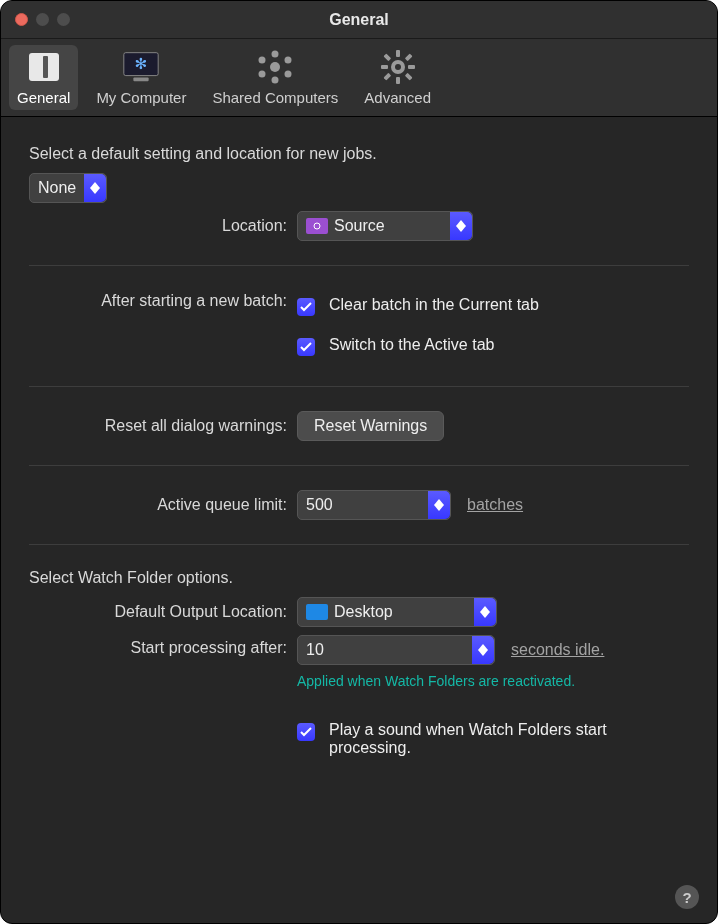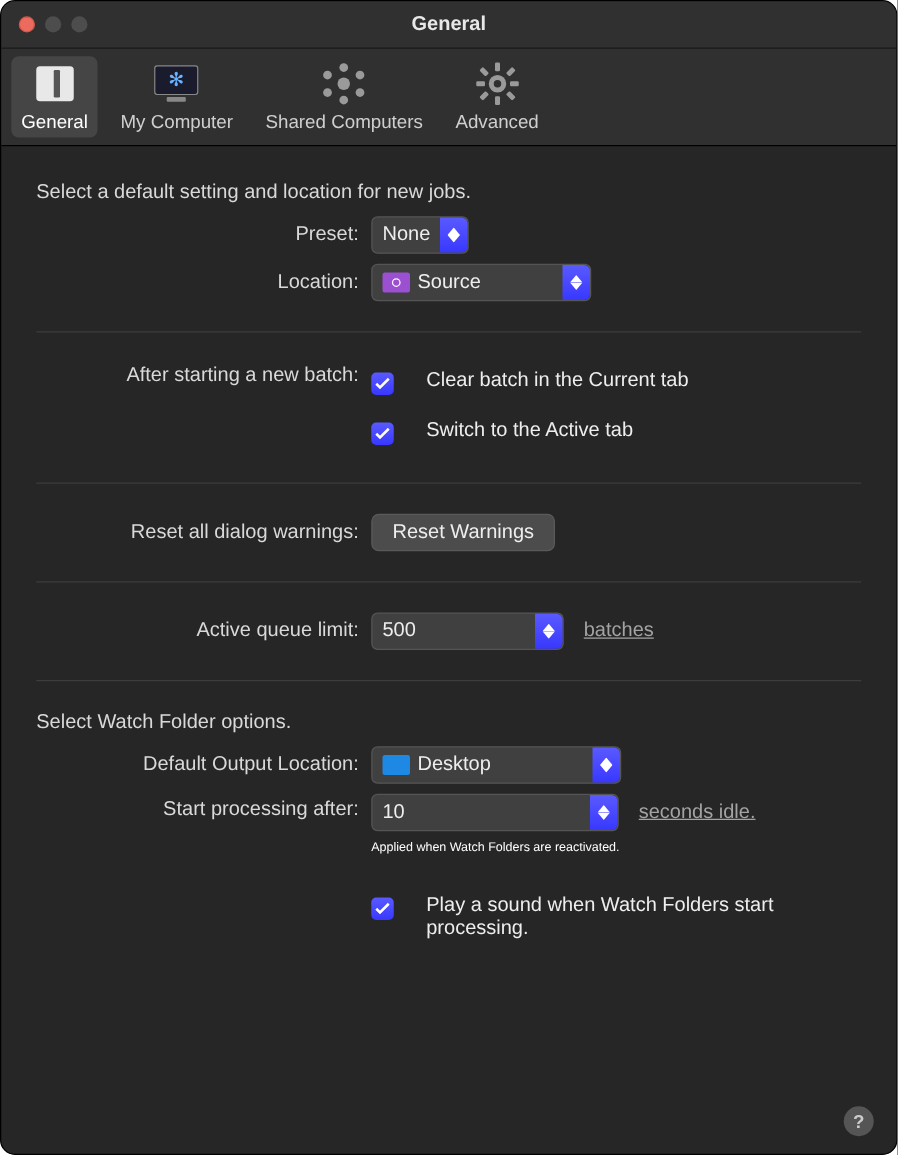--- a/index.html
+++ b/index.html
@@ -132,38 +132,38 @@
     background: linear-gradient(#5a5aff, #3838ff);
     display: inline-flex;
     align-items: center;
     justify-content: center;
     flex-shrink: 0;
     margin-top: 2px;
   }
   .check-row {
     display: flex;
     align-items: flex-start;
-    gap: 26px;
+    gap: 14px;
     margin: 6px 0;
   }
   .check-row span { color: #eee; }
   .button {
     background: #4c4c4c;
     border: 0.5px solid #5a5a5a;
     border-radius: 6px;
     padding: 5px 16px;
     color: #eee;
   }
   hr.sep {
     border: none;
     border-top: 1px solid #3d3d3d;
     margin: 24px 0;
   }
   .suffix { color: #a3a3a3; margin-left: 6px; text-decoration: underline; }
-  .small { font-size: 10px; color: #ffffff; margin-top:4px;}
+  .small { font-size: 14px; color: #14b8a6; margin-top:4px;}
   .help {
     position: absolute;
     right: 18px;
     bottom: 14px;
     width: 24px; height: 24px;
     border-radius: 50%;
     background: #555;
     color: #ccc;
     display: flex; align-items: center; justify-content: center;
     font-weight: 600;
@@ -241,21 +241,20 @@
       </div>
       <span>Advanced</span>
     </div>
   </div>
 
   <div class="content">
 
     <div class="section-intro">Select a default setting and location for new jobs.</div>
 
     <div class="row">
-      <div class="label-col">Preset:</div>
       <div class="ctrl-col">
         <div class="popup">
           <span>None</span>
           <div class="stepper">
             <svg width="10" height="6">
                 <polygon points="5,0 10,6 0,6" fill="#fff"></polygon>
               </svg>
             <svg width="10" height="6">
                 <polygon points="0,0 10,0 5,6" fill="#fff"></polygon>
               </svg>

